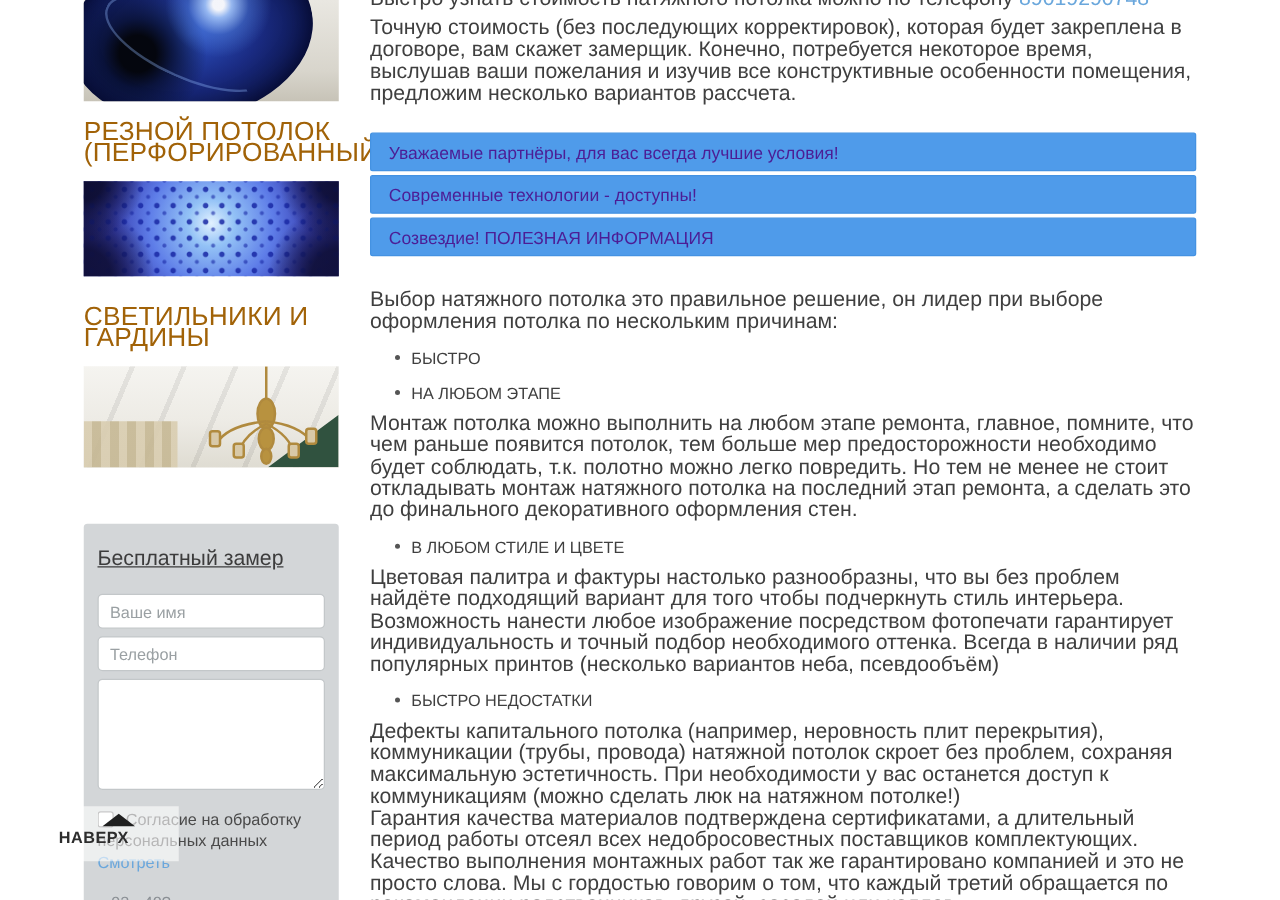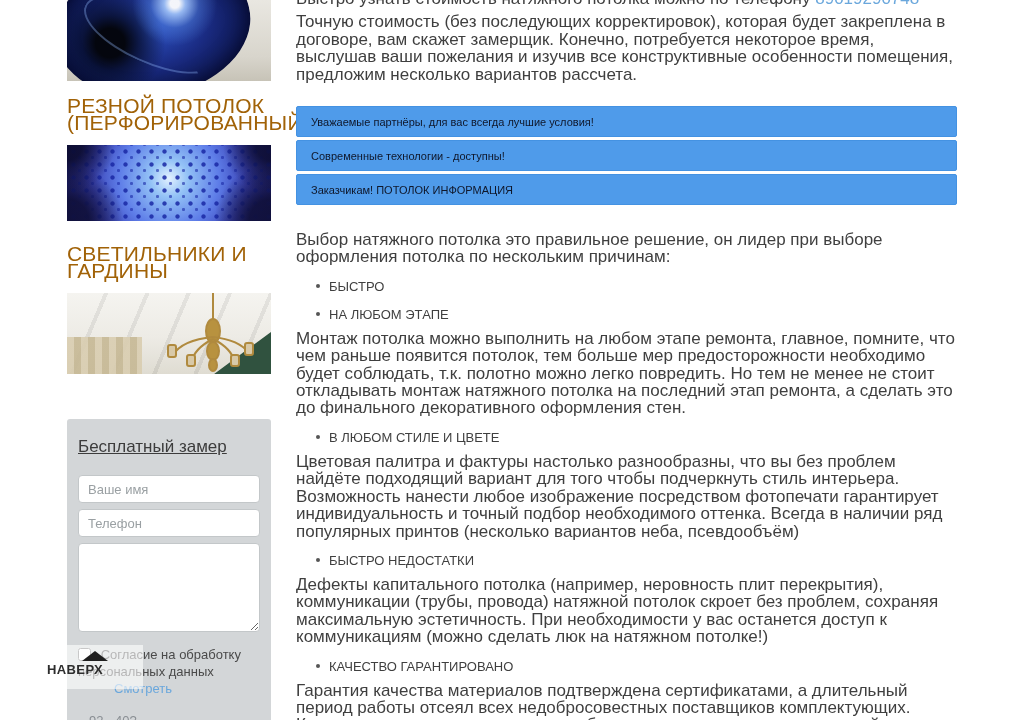--- a/index.html
+++ b/index.html
@@ -54,39 +54,39 @@
   
   .form-box { margin-top:45px; background:#d3d6d8; border-radius:3px; padding:16px 11px 20px; height:400px; }
   .form-title { text-align:left; font-size:17px; color:#3c3c3c; margin:2px 0 18px; font-weight:normal;text-decoration:underline; }
   .form-input, .form-textarea { width:100%; background:#ffffff; border:1px solid #c3c7c9;
     border-radius:4px; font-size:13px; color:#404040; padding:6px 9px; font-family:"Liberation Sans",sans-serif; }
   .form-input { height:28px; margin-bottom:6px; }
   .form-input::placeholder, .form-textarea::placeholder { color:#9aa0a3; }
   .form-textarea { height:89px; resize:vertical; margin-bottom:10px; }
   .consent-row { font-size:13px; line-height:17px; color:#4a4a4a; padding-left:0; }
   .consent-row input { vertical-align:-2px; margin-right:6px; width:13px; height:13px; }
-  .consent-link { color:#6aa7dc; text-decoration:none; cursor:pointer;margin-left:36px; }
+  .consent-link { color:#6aa7dc; text-decoration:none; cursor:pointer; }
   .captcha-label { font-size:13px; color:#8a8f94; margin:16px 0 3px; }
 
   
   .scrolltop { position:absolute; left:47px; top:645px; width:96px; height:44px;
     background:rgba(255,255,255,.6); text-align:left; cursor:pointer; padding-top:6px; }
   .scrolltop .tri { width:0; height:0; margin:0 auto; border-left:13px solid transparent;
     border-right:13px solid transparent; border-bottom:10px solid #1f1f1f; }
   .scrolltop .lbl { font-size:13px; font-weight:bold; color:#2d2d2d; letter-spacing:.4px; margin-top:1px; }
 
   
   .main p { font-size:17px; line-height:17.4px; }
   .intro-line { margin-top:-10px; font-size:13px; line-height:18px; white-space:nowrap; }
   .phone-link { color:#6aa7dc; text-decoration:none; cursor:pointer; }
   .intro-par { margin-top:6px; }
 
   .banners { margin-top:23px; }
   .banner { height:31px; margin-bottom:3px; background:#4f9bea; border:1px solid #4492e2;
-    border-radius:2px; color:#0f172a; font-size:11px; display:flex; align-items:center;
+    border-radius:2px; color:#4c1d95; font-size:14px; display:flex; align-items:center;
     padding-left:14px; cursor:pointer; }
 
   .reasons-intro { margin-top:26px; }
   .bullet-row { margin:13px 0 8px; padding-left:20px; font-size:13px; display:flex; align-items:center; }
   .dot { width:4px; height:4px; border-radius:50%; background:#555; margin-right:9px; flex:0 0 auto; }
 </style>
 </head>
 <body>
 
 <div class="sidebar">
@@ -151,21 +151,21 @@
 
 <div class="main">
 
   <p class="intro-line"><span>Быстро узнать стоимость натяжного потолка можно по телефону</span>&nbsp;<a class="phone-link">89019290748</a></p>
 
   <p class="intro-par">Точную стоимость (без последующих корректировок), которая будет закреплена в договоре, вам скажет замерщик. Конечно, потребуется некоторое время, выслушав ваши пожелания и изучив все конструктивные особенности помещения, предложим несколько вариантов рассчета.</p>
 
   <div class="banners">
     <div class="banner">Уважаемые партнёры, для вас всегда лучшие условия!</div>
     <div class="banner">Современные технологии - доступны!</div>
-    <div class="banner">Заказчикам! ПОТОЛОК ИНФОРМАЦИЯ</div>
+    <div class="banner">Созвездие! ПОЛЕЗНАЯ ИНФОРМАЦИЯ</div>
   </div>
 
   <p class="reasons-intro">Выбор натяжного потолка это правильное решение, он лидер при выборе оформления потолка по нескольким причинам:</p>
 
   <div>
     <div class="bullet-row">
       <span class="dot"></span>
       <span>БЫСТРО</span>
     </div>
   </div>
@@ -188,20 +188,16 @@
 
   <div>
     <div class="bullet-row">
       <span class="dot"></span>
       <span>БЫСТРО НЕДОСТАТКИ</span>
     </div>
     <p>Дефекты капитального потолка (например, неровность плит перекрытия), коммуникации (трубы, провода) натяжной потолок скроет без проблем, сохраняя максимальную эстетичность. При необходимости у вас останется доступ к коммуникациям (можно сделать люк на натяжном потолке!)</p>
   </div>
 
   <div>
-    <div class="bullet-row">
-      <span class="dot"></span>
-      <span>КАЧЕСТВО ГАРАНТИРОВАНО</span>
-    </div>
     <p>Гарантия качества материалов подтверждена сертификатами, а  длительный период работы отсеял всех недобросовестных поставщиков комплектующих. Качество выполнения монтажных работ так же гарантировано компанией и это не просто слова. Мы с гордостью говорим о том, что каждый третий обращается по рекомендации родственников, друзей, соседей или коллег.</p>
   </div>
 
 </div>
 
 </body></html>

